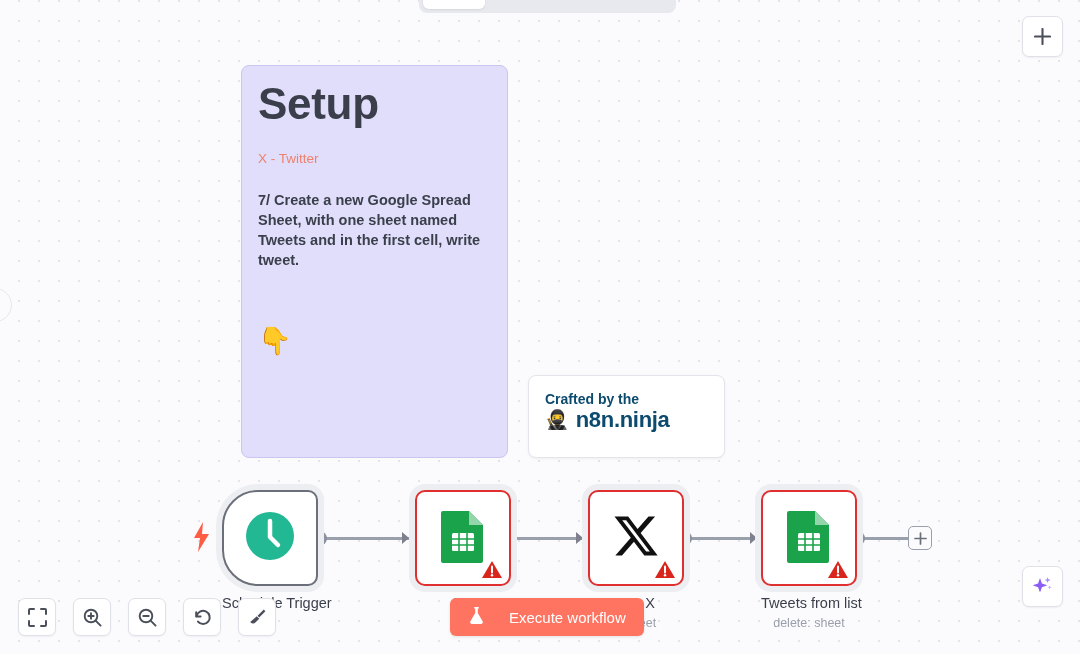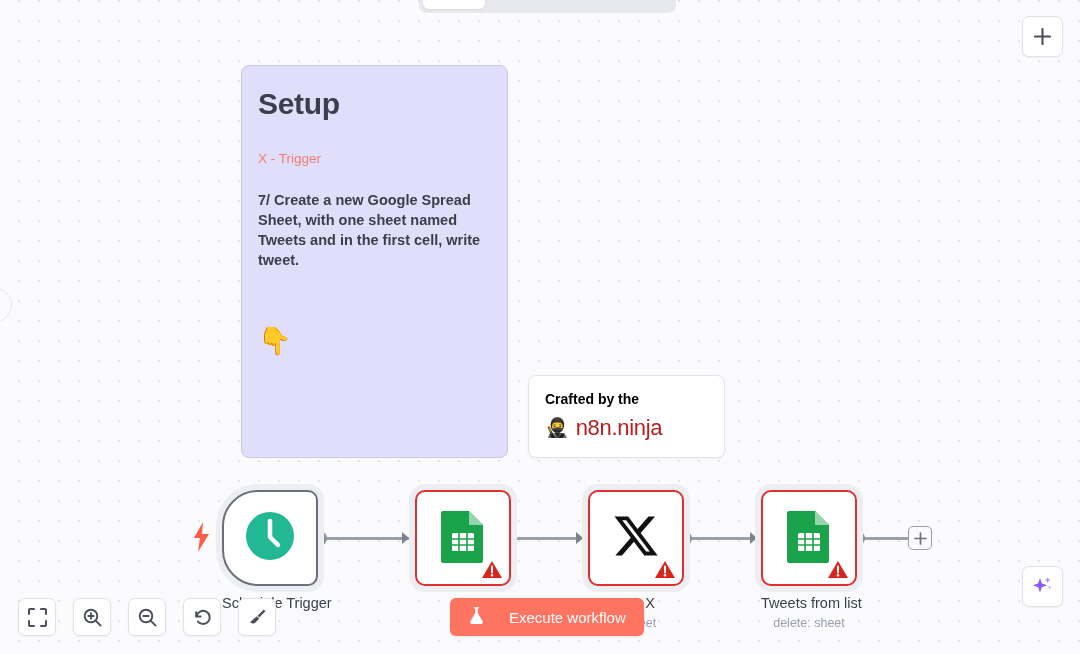--- a/index.html
+++ b/index.html
@@ -59,21 +59,21 @@
   .sticky {
     position: absolute;
     left: 241px; top: 65px;
     width: 267px; height: 393px;
     background: #e0defa;
     border: 1px solid #c9c6ef;
     border-radius: 8px;
     padding: 18px 16px 14px 16px;
   }
   .sticky h1 {
-    font-size: 30px;
+    font-size: 44px;
     line-height: 40px;
     font-weight: 700;
     color: #3a3f4b;
     letter-spacing: -0.3px;
     margin-bottom: 18px;
   }
   .sticky .step {
     font-size: 14.5px;
     font-weight: 700;
     color: #3a3f4b;
@@ -101,34 +101,33 @@
     width: 197px; height: 83px;
     background: #ffffff;
     border: 1px solid #e4e5ec;
     border-radius: 8px;
     padding: 14px 16px;
     box-shadow: 0 1px 3px rgba(20,20,40,.05);
   }
   .crafted .title {
     font-size: 14px;
     font-weight: 700;
-    color: #000000;
+    color: #0c4a6e;
     line-height: 18px;
-    margin-bottom: 8px;
   }
   .crafted .brandrow {
     display: flex;
     align-items: center;
     gap: 7px;
   }
   .crafted .ninja { font-size: 19px; line-height: 22px; }
   .crafted .brand {
     font-size: 22px;
-    font-weight: 400;
-    color: #b91c1c;
+    font-weight: 700;
+    color: #0c4a6e;
     letter-spacing: -0.3px;
     line-height: 24px;
   }
 
   
   .node-wrap {
     position: absolute;
     width: 96px;
   }
   .node-box {
@@ -266,21 +265,21 @@
 
   <div class="tabbar">
     <div class="tab active">Editor</div>
     <div class="tab">Executions</div>
     <div class="tab">Evaluations</div>
   </div>
 
   <div class="sticky">
     <h1>Setup</h1>
     <div class="gap-sm"></div>
-    <a class="link">X - Trigger</a>
+    <a class="link">X - Twitter</a>
     <div class="gap-md"></div>
     <div class="step">7/ Create a new Google Spread Sheet, with one sheet named Tweets and in the first cell, write tweet.</div>
     <div class="gap-lg"></div>
     <div class="gap-lg"></div>
     <div class="emoji">👇</div>
   </div>
 
   <div class="crafted">
     <div class="title">Crafted by the</div>
     <div class="brandrow">

